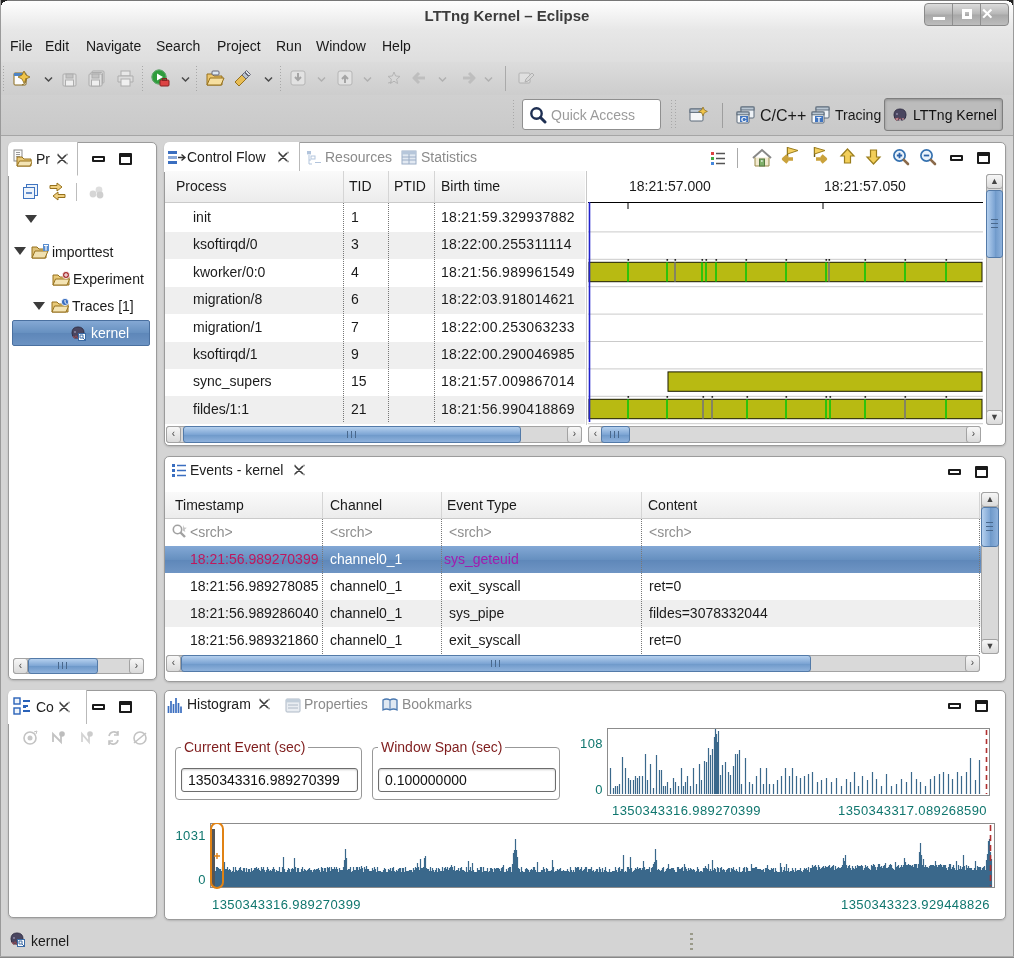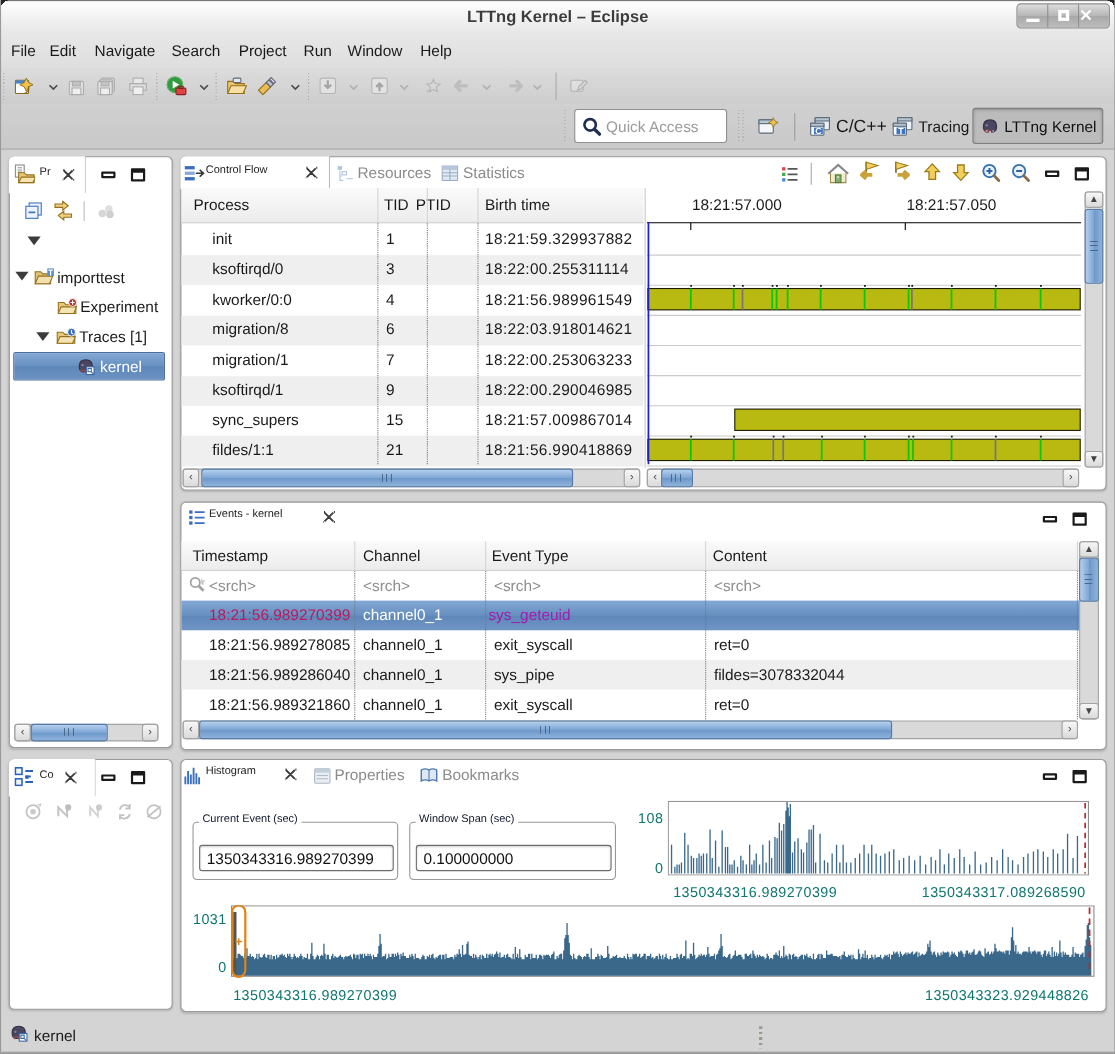--- a/index.html
+++ b/index.html
@@ -1,35 +1,35 @@
 <!DOCTYPE html>
 <html><head><meta charset="utf-8"><title>LTTng Kernel - Eclipse</title>
 <style>
 *{margin:0;padding:0;box-sizing:border-box}
 html,body{width:1014px;height:958px;overflow:hidden;background:#d4d4d4;
  font-family:"Liberation Sans",sans-serif;font-size:14px;color:#1a1a1a;position:relative}
 .a{position:absolute}
 .panel{position:absolute;background:#fff;border:1px solid #9b9b9b;border-radius:5px;box-shadow:0 1px 2px rgba(0,0,0,.15)}
-.tabtxt{font-size:10px;color:#202020;white-space:nowrap}
+.tabtxt{font-size:14px;color:#202020;white-space:nowrap}
 .itab{font-size:14px;color:#8b8b8b;white-space:nowrap}
 .hdr{background:linear-gradient(#fafafa,#ececec);border-bottom:1px solid #cacaca}
 .altrow{background:#efefef}
 .dotv{border-left:1px dotted #777;z-index:6}
 .cell{position:absolute;white-space:nowrap;font-size:14px}
 .sb{position:absolute;background:#d9d9d9;border:1px solid #a3a3a3;border-radius:3px}
 .sba{position:absolute;background:linear-gradient(#f7f7f7,#dadada);border:1px solid #a3a3a3;border-radius:3px;color:#444;text-align:center;overflow:hidden}
 .sbth{position:absolute;background:linear-gradient(#b5d0ee,#7da5d4 50%,#6d98c9 51%,#8fb2dc);border:1px solid #537aa8;border-radius:3px}
 .sbtv{position:absolute;background:linear-gradient(90deg,#b5d0ee,#7da5d4 50%,#6d98c9 51%,#8fb2dc);border:1px solid #537aa8;border-radius:3px}
 .griph{position:absolute;width:10px;height:7px;background:repeating-linear-gradient(90deg,#49688c 0 1px,transparent 1px 4px)}
 .gripv{position:absolute;width:7px;height:10px;background:repeating-linear-gradient(#49688c 0 1px,transparent 1px 4px)}
 .minb{position:absolute;width:13px;height:6px;border:2px solid #1a1a1a;border-radius:1px}
 .maxb{position:absolute;width:13px;height:12px;border:2px solid #1a1a1a;border-top:4px solid #1a1a1a;border-radius:1px}
 .mi{position:absolute;top:30px;height:32px;line-height:32px}
 .fs{position:absolute;border:1px solid #989898;border-radius:4px}
-.fs>span{position:absolute;top:-9px;left:5px;background:#fff;padding:0 3px;font-size:10px;color:#0f172a;white-space:nowrap}
+.fs>span{position:absolute;top:-9px;left:5px;background:#fff;padding:0 3px;font-size:14px;color:#7f1d1d;white-space:nowrap}
 .inp{position:absolute;background:#fff;border:1px solid #6d6d6d;border-radius:3px;box-shadow:inset 0 1px 2px rgba(0,0,0,.2);font-size:14px;color:#111;white-space:nowrap}
 .lbl{position:absolute;font-size:13px;color:#0f766e;white-space:nowrap;letter-spacing:.4px}
 .dots{position:absolute;width:3px;background:repeating-linear-gradient(#9a9a8a 0 2px,transparent 2px 5px)}
 </style></head><body>
 <div class="a" style="left:0;top:0;width:1014px;height:30px;background:linear-gradient(#fefefe,#e7e7e7);border-top:1px solid #777;"></div>
 <div class="a" style="left:0;top:0;width:1014px;height:30px;text-align:center;line-height:31px;font-weight:bold;font-size:15px;color:#3c3c3c;">LTTng Kernel – Eclipse</div>
 <div class="a" style="left:0;top:0;width:7px;height:7px;background:radial-gradient(circle at 7px 7px,transparent 6px,#222 6px)"></div>
 <div class="a" style="left:1007px;top:0;width:7px;height:7px;background:radial-gradient(circle at 0 7px,transparent 6px,#222 6px)"></div>
 <div class="a" style="left:924px;top:3px;width:85px;height:23px;border:1px solid #8a8a8a;border-radius:4px;background:linear-gradient(#dcdcdc,#b7b7b7 48%,#a8a8a8 52%,#bdbdbd);display:flex">
 <div style="flex:1;">
@@ -351,21 +351,21 @@
 <svg class="a" style="left:919px;top:148px" width="19" height="19">
           <circle cx="7.5" cy="7.5" r="5.6" fill="#eaf3fb" stroke="#3672b0" stroke-width="1.7"></circle>
     <path d="M4.8 7.5 h5.4" stroke="#2c62a8" stroke-width="1.8"></path>
           <path d="M11.8 11.8 L16 16" stroke="#8a6a4a" stroke-width="2.6" stroke-linecap="round"></path>
         </svg>
 <div class="minb" style="left:950px;top:155px"></div>
 <div class="maxb" style="left:977px;top:152px"></div>
 <div class="a hdr" style="left:165px;top:171px;width:420px;height:32px"></div>
 <div class="a cell" style="left:176px;top:178px">Process</div>
 <div class="a cell" style="left:349px;top:178px">TID</div>
-<div class="a cell" style="left:378px;top:178px">PTID</div>
+<div class="a cell" style="left:394px;top:178px">PTID</div>
 <div class="a cell" style="left:441px;top:178px">Birth time</div>
 <div class="a" style="left:343px;top:171px;width:1px;height:32px;background:#d5d5d5"></div>
 <div class="a dotv" style="left:343px;top:203px;height:219px"></div>
 <div class="a" style="left:388px;top:171px;width:1px;height:32px;background:#d5d5d5"></div>
 <div class="a dotv" style="left:388px;top:203px;height:219px"></div>
 <div class="a" style="left:434px;top:171px;width:1px;height:32px;background:#d5d5d5"></div>
 <div class="a dotv" style="left:434px;top:203px;height:219px"></div>
 <div class="a cell" style="left:193px;top:209.0px">init</div>
 <div class="a cell" style="left:351px;top:209.0px">1</div>
 <div class="a cell" style="left:441px;top:209.0px;width:143px;overflow:hidden;letter-spacing:0.3px">18:21:59.329937882</div>

